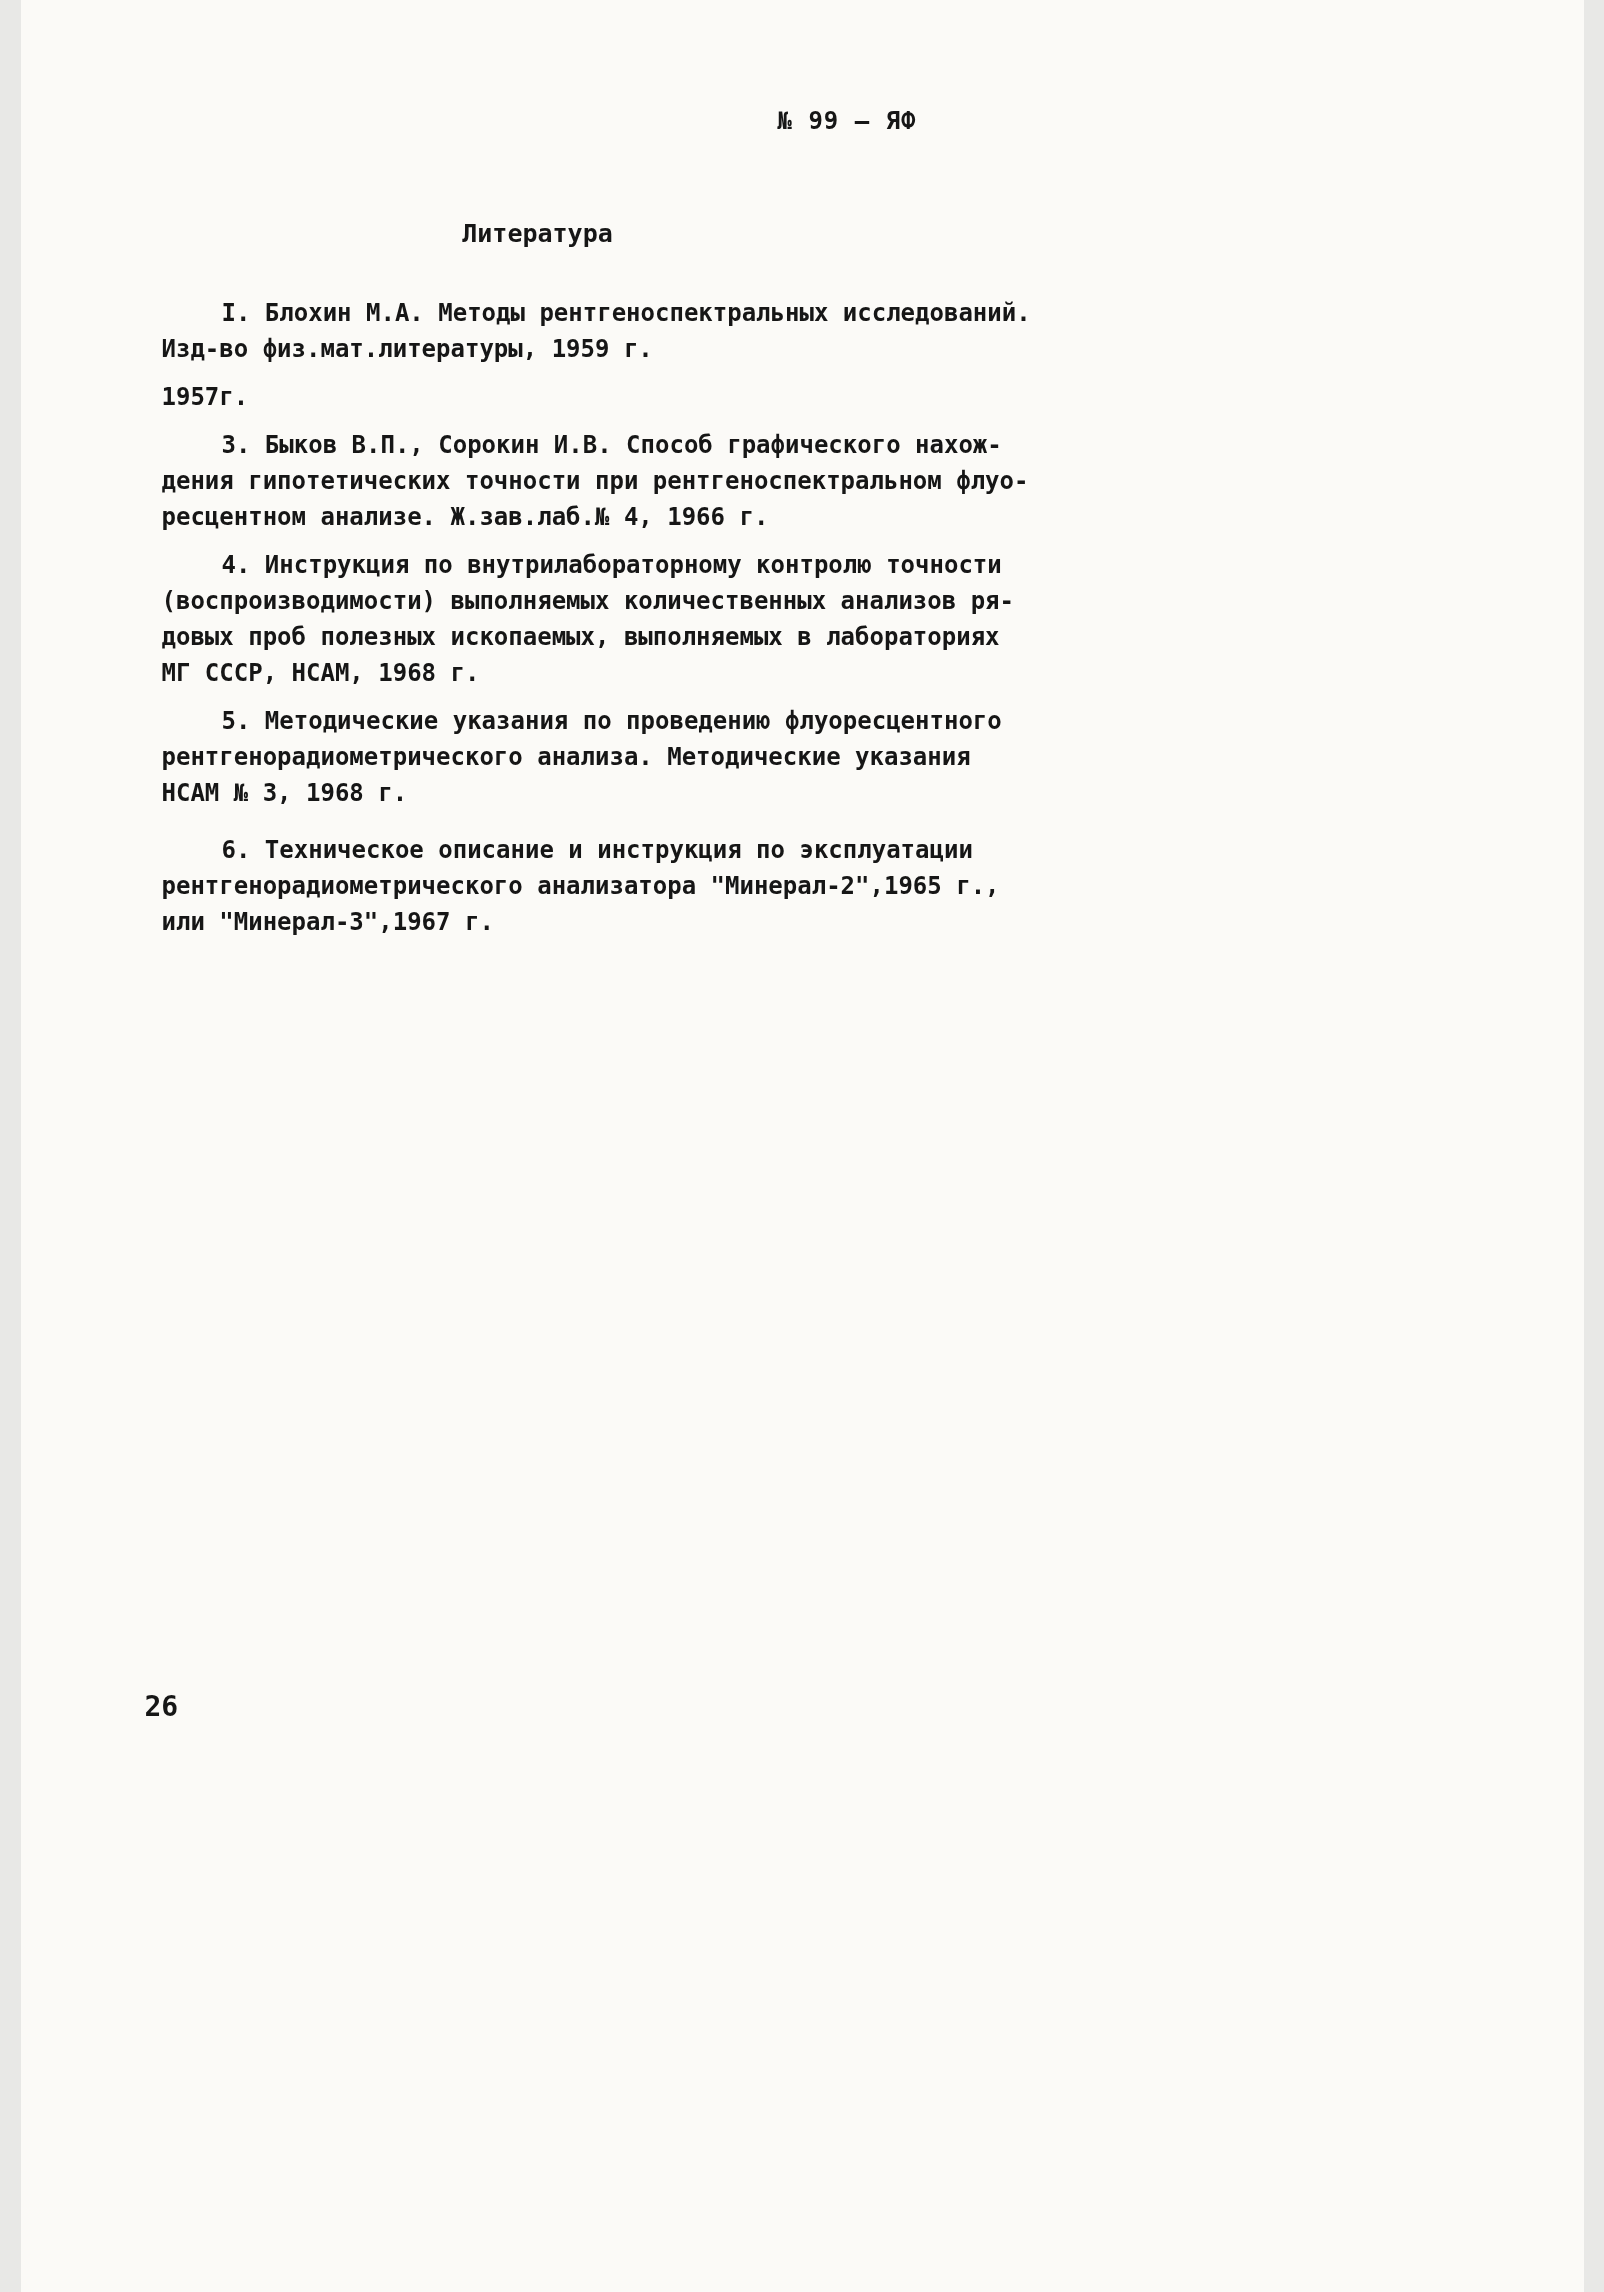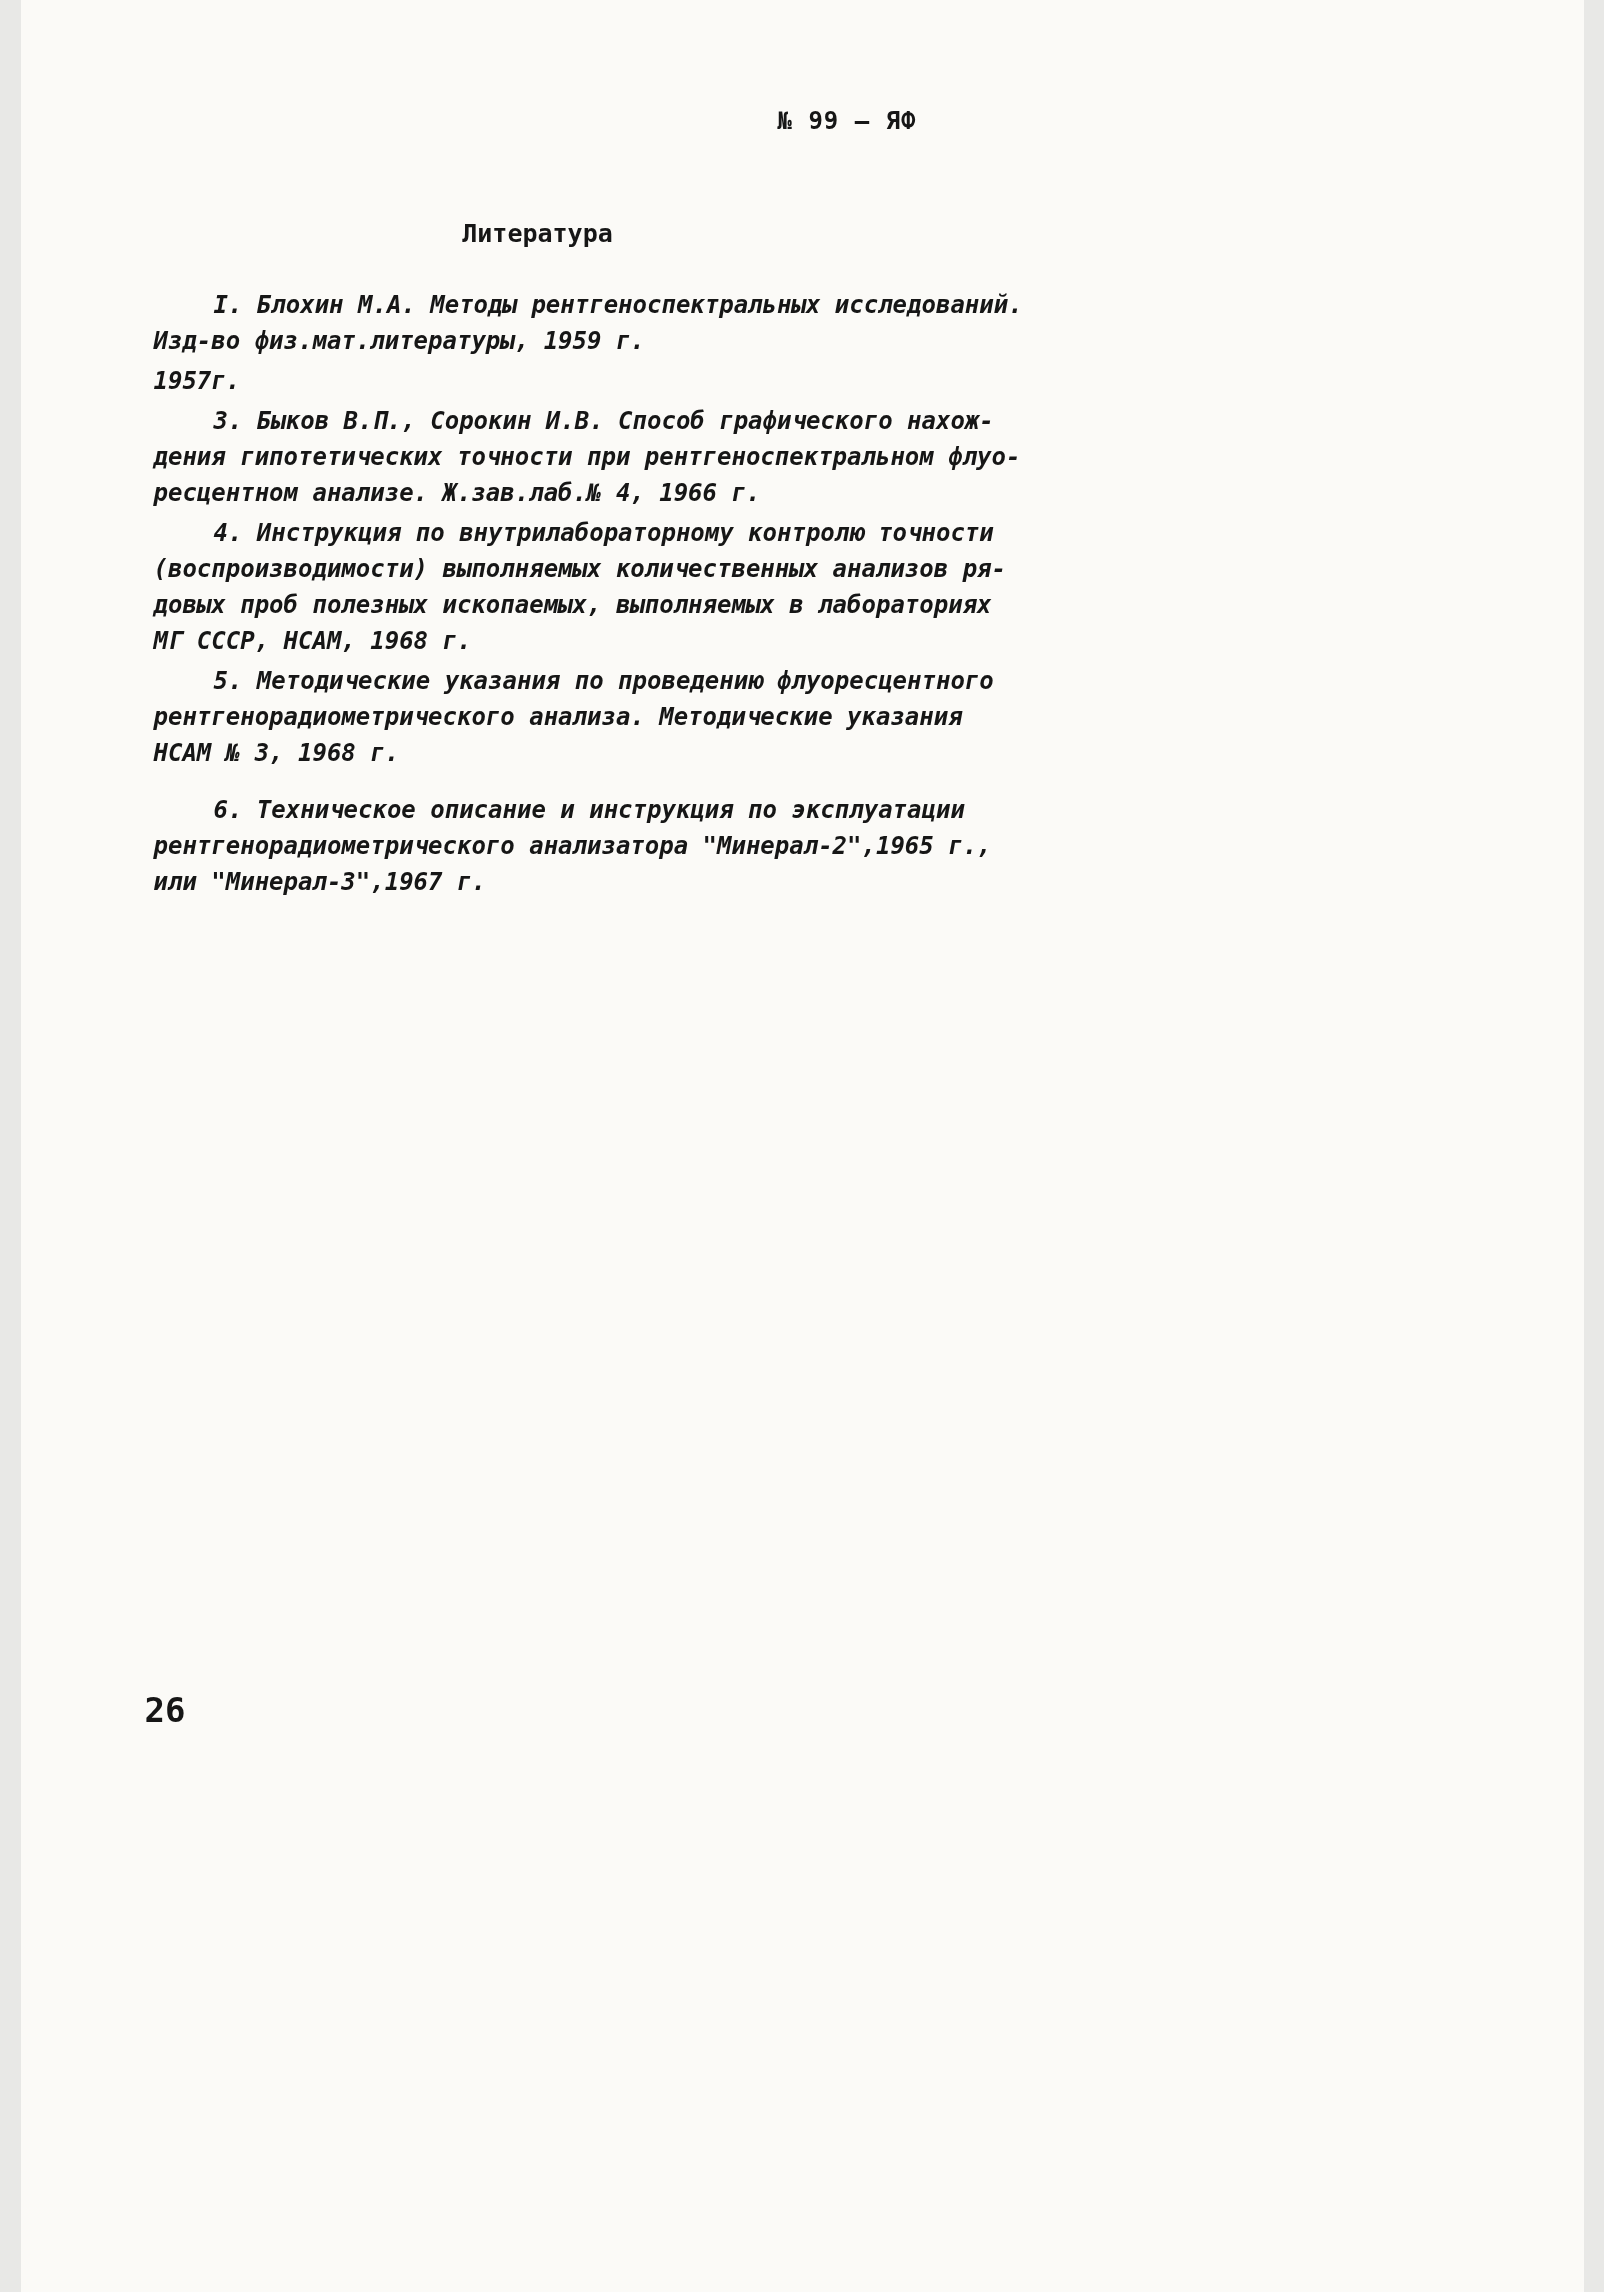--- a/index.html
+++ b/index.html
@@ -37,37 +37,36 @@
   }
   .body-text {
     position: absolute;
     top: 283px;
     left: 129px;
     width: 893px;
     font-size: 24px;
     line-height: 36px;
   }
   .ref {
-    margin: 4px;
-    font-style: italic;
+    margin: 12px;
   }
   .ref.spaced-before {
     margin-top: 21.3px;
   }
   .line {
     white-space: pre;
   }
   .line.first {
     padding-left: 60px;
   }
   .page-number {
     position: absolute;
     top: 1690px;
     left: 124px;
-    font-size: 34px;
+    font-size: 28px;
   }
 </style>
 </head>
 <body>
 
 <div class="page">
 
   <div class="doc-number">№ 99 – ЯФ</div>
 
   <div class="doc-title">Литература</div>

